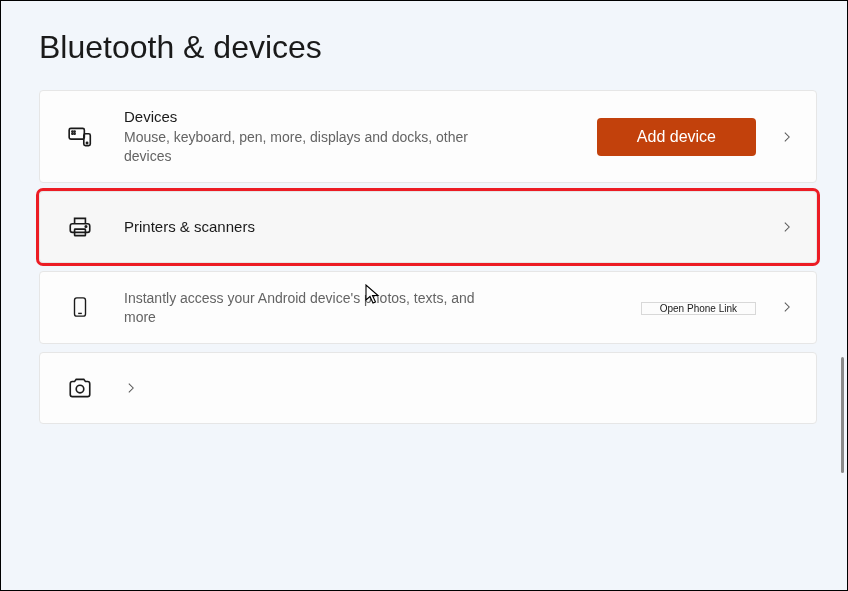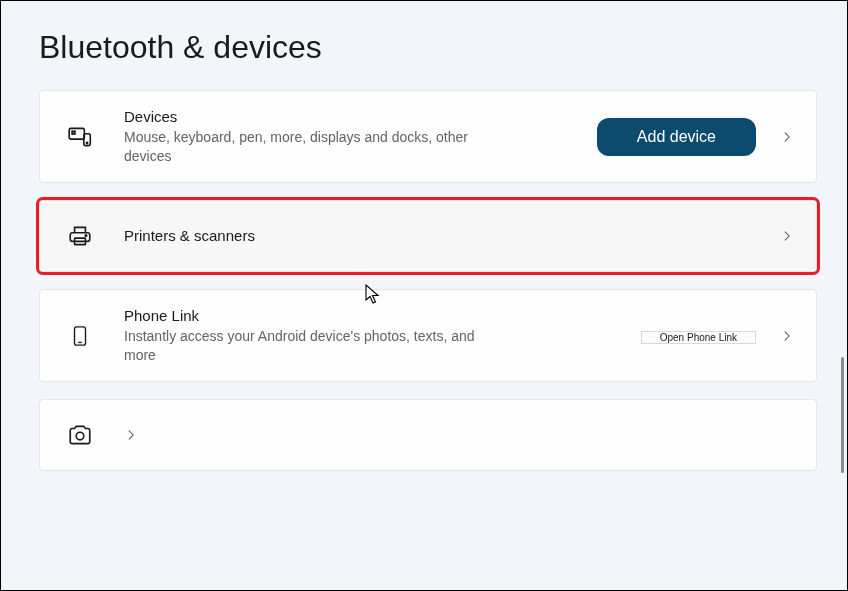--- a/index.html
+++ b/index.html
@@ -15,21 +15,21 @@
     .page-title {
       font-size: 32px;
       font-weight: 400;
       color: #1a1a1a;
       padding: 28px 0 24px 38px;
     }
     .cards {
       padding: 0 30px 0 38px;
       display: flex;
       flex-direction: column;
-      gap: 17px;
+      gap: 8px;
     }
     .card {
       background: #fdfdfd;
       border: 1px solid #e6e6e6;
       border-radius: 4px;
       display: flex;
       align-items: center;
       padding: 16px 22px 16px 26px;
       min-height: 72px;
       position: relative;
@@ -64,24 +64,24 @@
       color: #646464;
       line-height: 1.35;
       margin-top: 1px;
       max-width: 360px;
     }
     .card-action {
       margin-right: 24px;
       flex-shrink: 0;
     }
     .btn-primary {
-      background: #0c4a6e;
+      background: #c2410c;
       color: #fff;
       border: none;
-      border-radius: 12px;
+      border-radius: 4px;
       font-size: 16px;
       padding: 10px 40px;
       cursor: pointer;
       font-family: inherit;
     }
     .btn-secondary {
       background: #fcfcfc;
       color: #1a1a1a;
       border: 1px solid #d8d8d8;
       border-radius: 0;
@@ -162,21 +162,20 @@
   </div>
 
   <div class="card">
     <div class="card-icon">
       <svg viewBox="0 0 24 24" width="22" height="26" fill="none" stroke="#1a1a1a" stroke-width="1.5">
         <rect x="6" y="2" width="12" height="20" rx="2.5"></rect>
         <line x1="10" y1="19" x2="14" y2="19"></line>
       </svg>
     </div>
     <div class="card-body">
-      <div class="card-title">Phone Link</div>
       <div class="card-sub">Instantly access your Android device's photos, texts, and more</div>
     </div>
     <div class="card-action">
       <button class="btn-secondary">Open Phone Link</button>
     </div>
     <svg class="chevron" viewBox="0 0 16 16" fill="none" stroke="#5a5a5a" stroke-width="1.2">
       <path d="M5.5 3 L10.5 8 L5.5 13"></path>
     </svg>
   </div>
 

